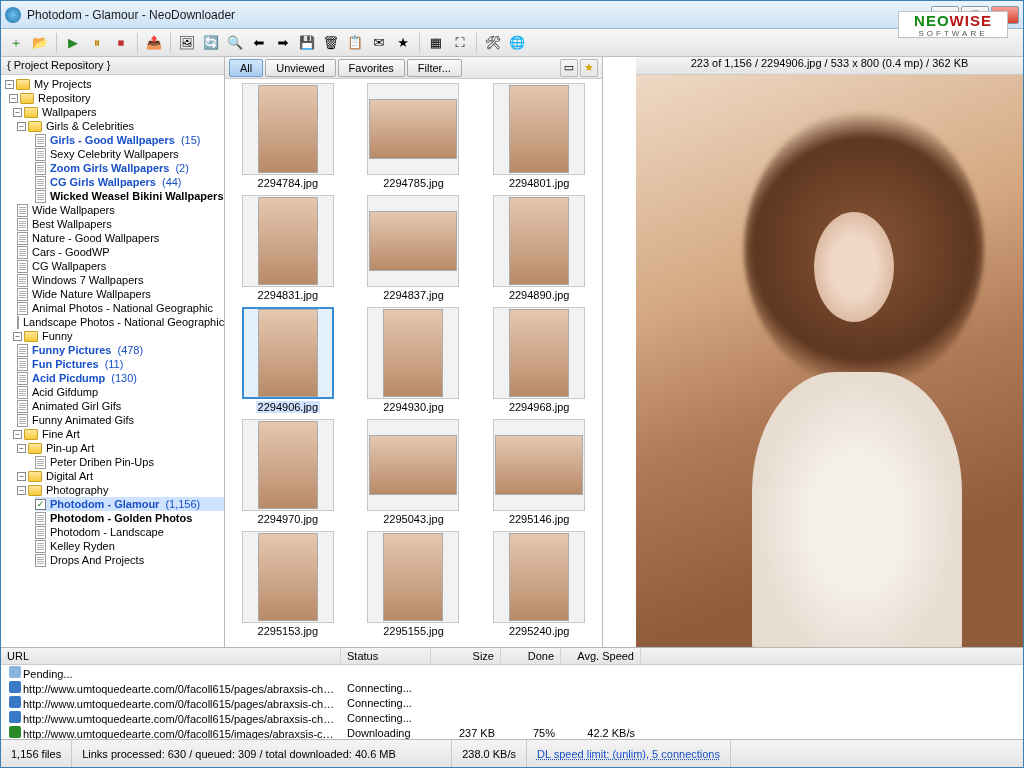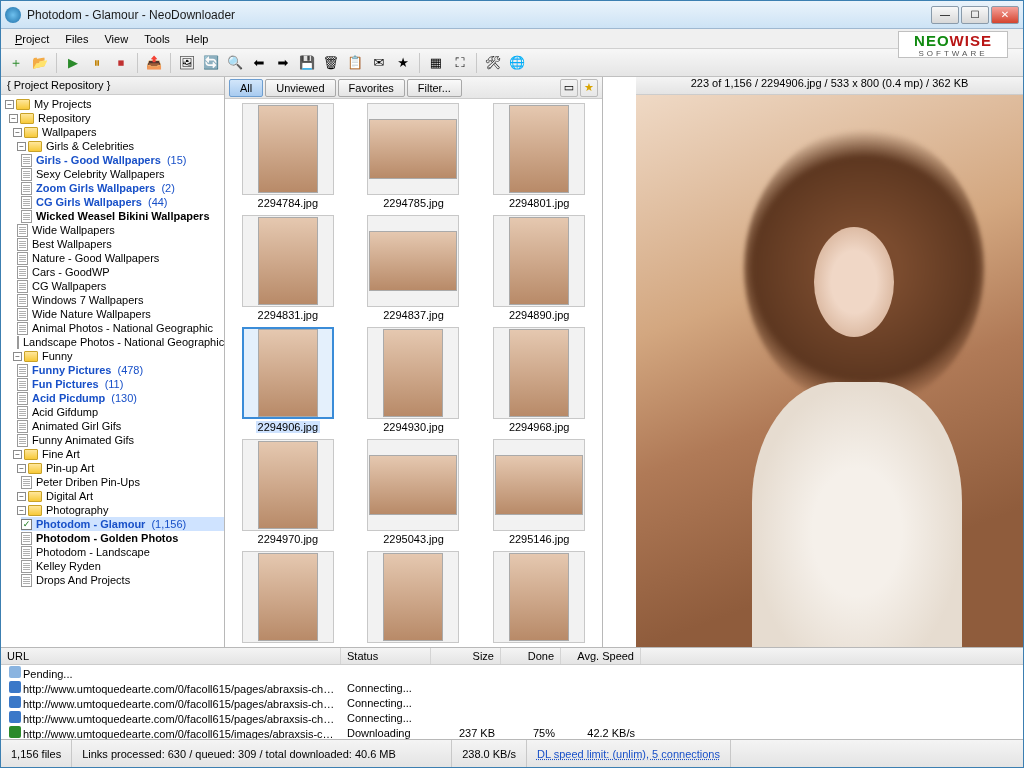--- a/index.html
+++ b/index.html
@@ -42,21 +42,21 @@
 .tg { width: 9px; height: 9px; border: 1px solid #8a8a8a; display: inline-flex; align-items: center; justify-content: center; font-size: 8px; line-height: 7px; color: #333; background: #fff; }
 .fld { width: 14px; height: 11px; background: linear-gradient(#ffe79c,#f7c938); border: 1px solid #c9a227; border-radius: 1px; }
 .doc { width: 11px; height: 13px; background: #fff; border: 1px solid #9a9a9a; position: relative; }
 .doc::after { content:""; position:absolute; left:1px; right:1px; top:2px; height:1px; background:#b0b0b0; box-shadow:0 2px #b0b0b0,0 4px #b0b0b0,0 6px #b0b0b0; }
 .chk { width: 11px; height: 11px; border: 1px solid #7a7a7a; background: #fff; display: inline-flex; align-items:center; justify-content:center; font-size:9px; color:#1a7a1a; }
 .row .lbl { padding-left: 2px; }
 .row .cnt { color: #1850c8; padding-left: 4px; }
 .row.bold .lbl { font-weight: bold; }
 .row.ext .lbl { color: #1850c8; font-weight: bold; }
 .row.sel { background: #cfe3ff; }
-.ind1 { padding-left: 14px; } .ind2 { padding-left: 28px; } .ind3 { padding-left: 42px; } .ind4 { padding-left: 56px; }
+.ind1 { padding-left: 14px; } .ind2 { padding-left: 28px; } .ind3 { padding-left: 42px; } .ind4 { padding-left: 56px; margin-left: 14px; }
 
 
 .mid-panel { flex: 1; display: flex; flex-direction: column; border-right: 1px solid #b8b8b8; background: #fff; min-width: 0; }
 .filter-bar { height: 22px; display: flex; align-items: center; padding: 2px 4px; gap: 2px; background: linear-gradient(#f6f6f6,#e6e6e6); border-bottom: 1px solid #ccc; }
 .filter-btn { height: 18px; padding: 0 10px; font-size: 11px; border: 1px solid #a8a8a8; border-radius: 2px; background: linear-gradient(#fafafa,#e4e4e4); display:flex; align-items:center; }
 .filter-btn.active { background: linear-gradient(#d2e6fa,#a8cbf0); border-color:#6e9ed0; }
 .filter-bar .sp { flex:1; }
 .filter-bar .ic { width: 18px; height: 18px; border:1px solid #bbb; border-radius:2px; display:flex; align-items:center; justify-content:center; font-size:11px; }
 
 .thumbs { flex:1; overflow: auto; padding: 4px; display: grid; grid-template-columns: repeat(3, 1fr); gap: 6px 8px; align-content: start; }
@@ -103,27 +103,20 @@
   <div class="titlebar">
     <div class="app-icon"></div>
     <div class="title">Photodom - Glamour - NeoDownloader</div>
     <div class="win-btns">
       <div class="win-btn">—</div>
       <div class="win-btn">☐</div>
       <div class="win-btn close">✕</div>
     </div>
   </div>
 
-  <div class="menubar">
-    <div class="menu-item"><u>P</u><span>roject</span></div>
-    <div class="menu-item">Files</div>
-    <div class="menu-item">View</div>
-    <div class="menu-item">Tools</div>
-    <div class="menu-item">Help</div>
-  </div>
 
   <div class="toolbar">
     <div class="tb-btn" style="color:#2a8a2a">＋</div>
     <div class="tb-btn" style="color:#d0a030">📂</div>
     <div class="tb-sep"></div>
     <div class="tb-btn" style="color:#2a8a2a">▶</div>
     <div class="tb-btn" style="color:#c08000">⏸</div>
     <div class="tb-btn" style="color:#c03030">⏹</div>
     <div class="tb-sep"></div>
     <div class="tb-btn" style="color:#d0a030">📤</div>

